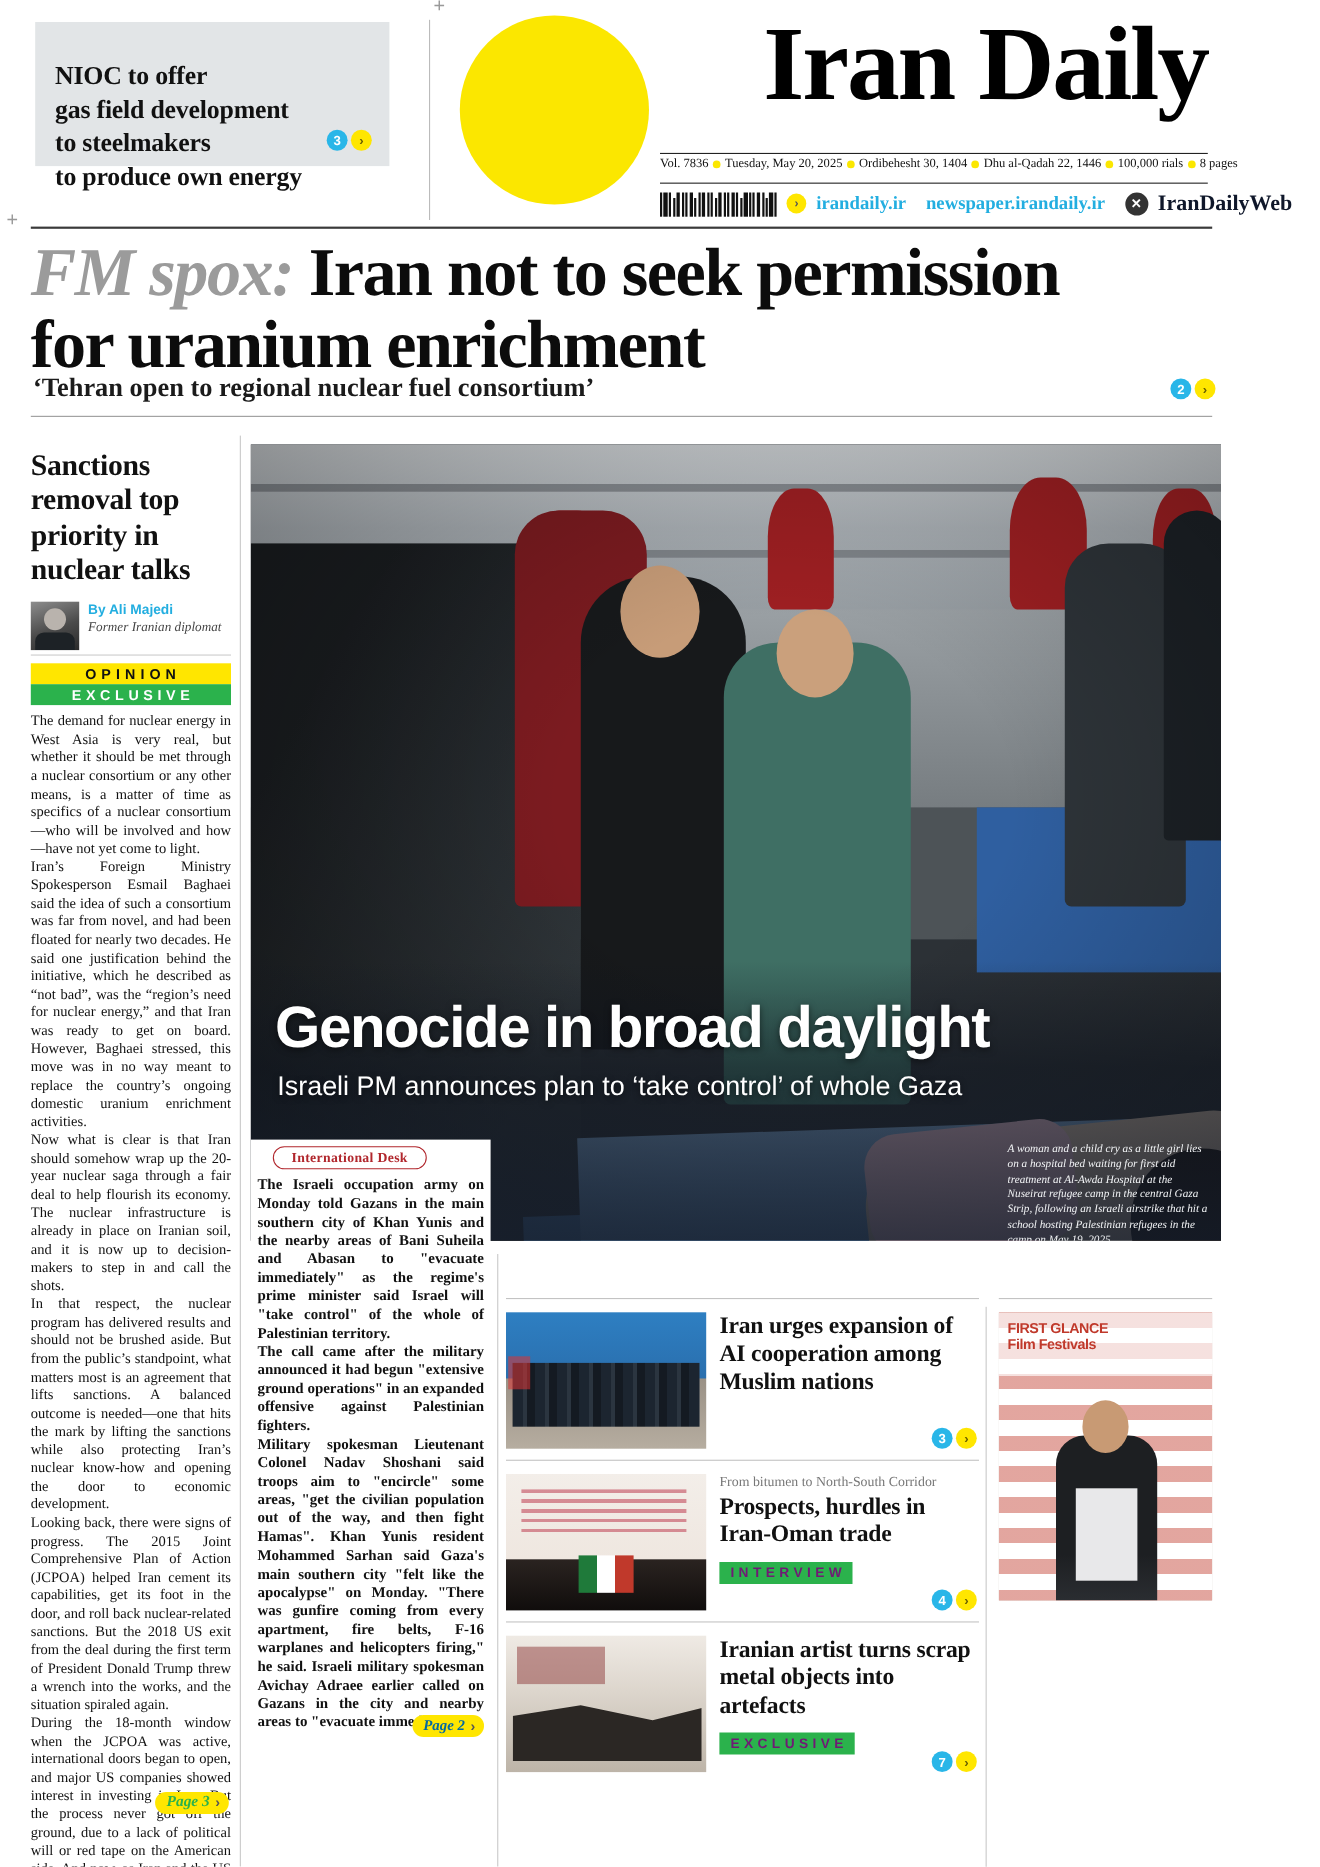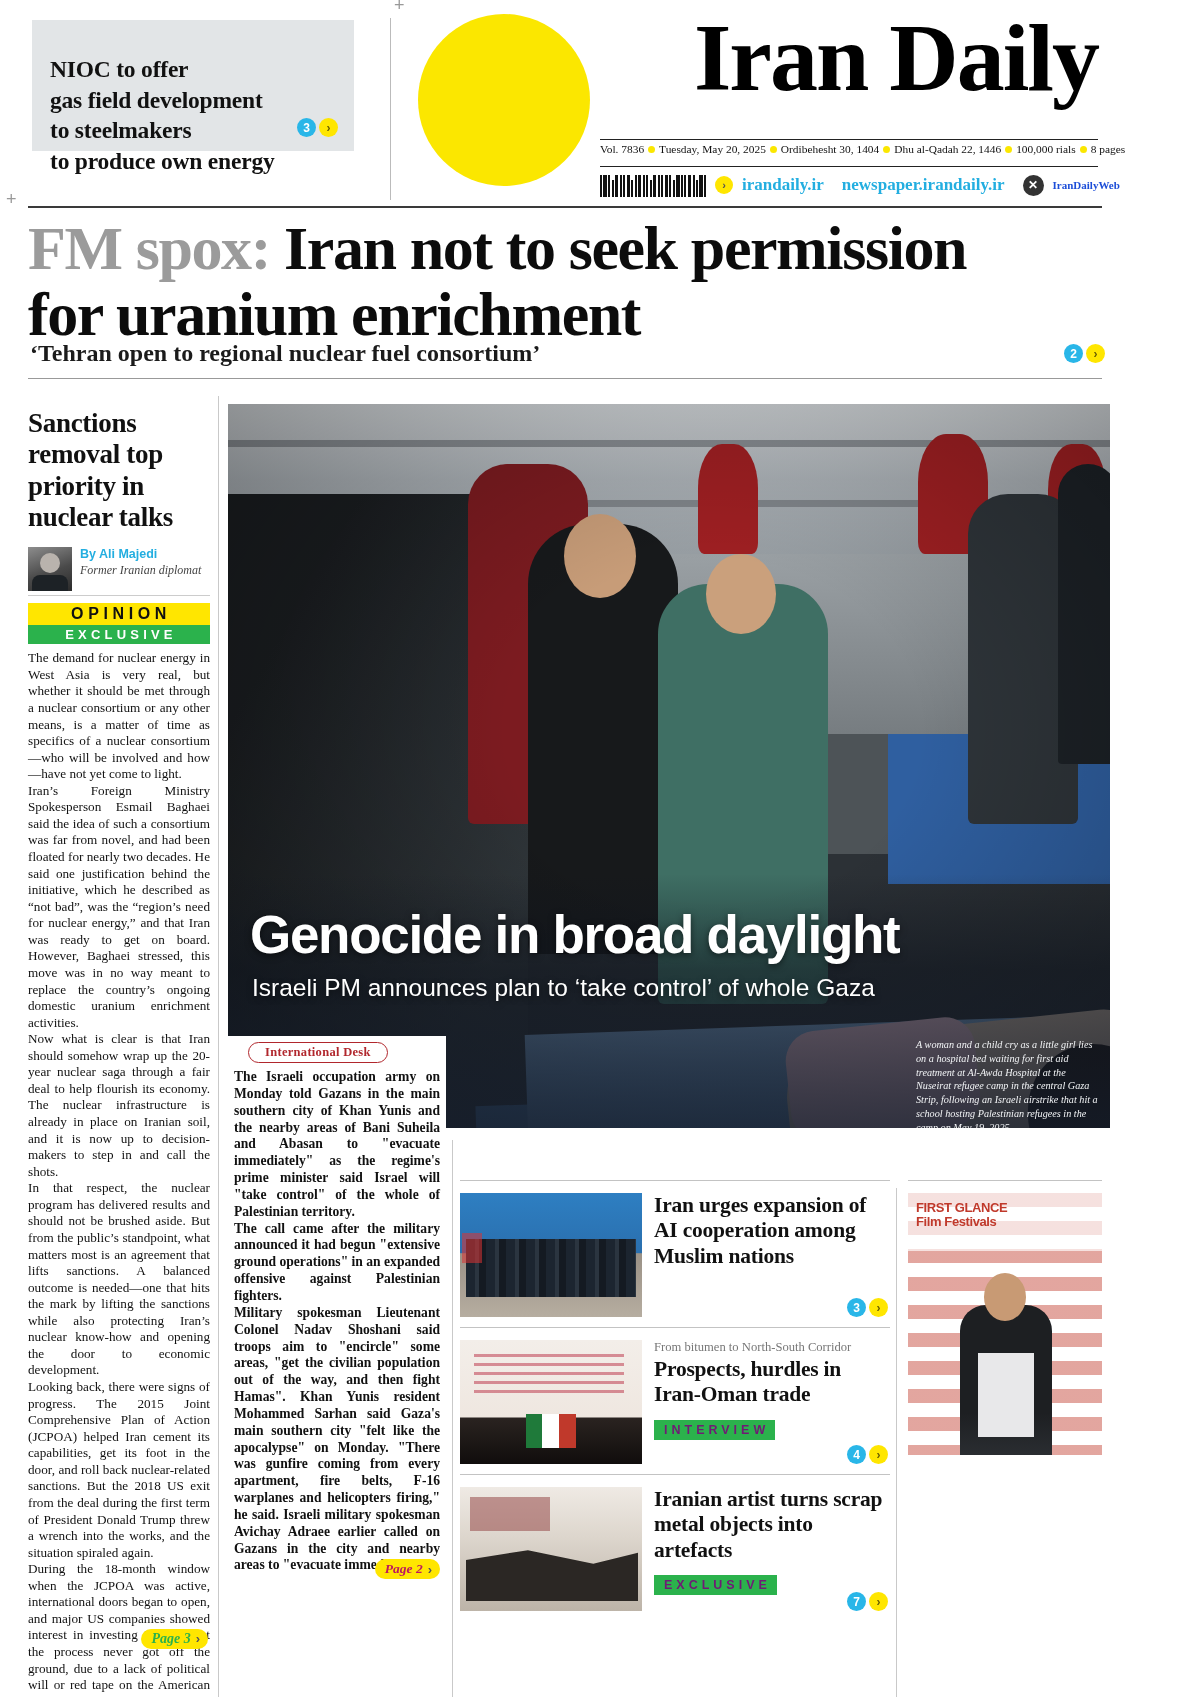--- a/index.html
+++ b/index.html
@@ -61,30 +61,30 @@
   .barcode i.w { width:3.4px; }
   .barcode i.s { height:17px; }
   .chev-y { width:18px;height:18px;border-radius:50%;background:#ffe600;color:#555;
      font-family:"Liberation Sans",sans-serif;font-size:11px;font-weight:700;
      display:flex;align-items:center;justify-content:center; flex:none;}
   .link-t { font-family:"Liberation Serif",serif; font-weight:700; font-size:17px; color:#23aee0; }
   .link-sep { width:1px;height:20px;background:#bbb; }
   .x-circle { width:21px;height:21px;border-radius:50%;background:#333;color:#fff;
      font-family:"Liberation Sans",sans-serif;font-size:12px;font-weight:700;
      display:flex;align-items:center;justify-content:center; flex:none;}
-  .link-x { font-family:"Liberation Serif",serif; font-weight:700; font-size:11px; color:#1d4ed8; }
+  .link-x { font-family:"Liberation Serif",serif; font-weight:700; font-size:20px; color:#0f172a; }
 
   
   .hl-rule-top { position:absolute; left:28px; top:206px; width:1074px; height:2px; background:#3a3a3a;}
   .headline {
     position:absolute; left:28px; top:216px; width:1070px;
     font-family:"Liberation Serif",serif; font-weight:700;
     font-size:62px; line-height:1.06; color:#0c0c0c; letter-spacing:-1.4px;
   }
-  .headline .kicker { color:#9b9b9b; font-weight:700; }
+  .headline .kicker { color:#9b9b9b; font-style:italic; font-weight:700; }
   .subhead {
     position:absolute; left:30px; top:340px; width:900px;
     font-family:"Liberation Serif",serif; font-weight:700; font-size:24px; color:#1b1b1b;
   }
   .hl-jump { position:absolute; left:1064px; top:344px; display:flex; align-items:center; gap:3px;}
   .hl-rule-bot { position:absolute; left:28px; top:378px; width:1074px; height:1px; background:#999;}
 
   
   .opcol { position:absolute; left:28px; top:396px; width:182px; height:1301px; }
   .op-title {
@@ -92,21 +92,21 @@
     line-height:1.16; color:#111; letter-spacing:-0.3px;margin-top:12px;
   }
   .op-author { margin-top:14px; display:flex; gap:8px; align-items:flex-start; border-bottom:1px solid #ccc; padding-bottom:4px;}
   .op-avatar { width:44px;height:44px; flex:none; background:linear-gradient(160deg,#8d8d8d 0%,#4a4a4a 55%,#2b2b2b 100%); position:relative; overflow:hidden;}
   .op-avatar::after{content:"";position:absolute;left:12px;top:6px;width:20px;height:20px;border-radius:50%;background:#b9b3ad;}
   .op-avatar::before{content:"";position:absolute;left:4px;top:28px;width:36px;height:18px;border-radius:8px 8px 0 0;background:#1d2226;}
   .op-byline { font-family:"Liberation Sans",sans-serif; font-weight:700; font-size:12.5px; color:#23aee0;}
   .op-role { font-family:"Liberation Serif",serif; font-style:italic; font-size:12px; color:#444; margin-top:2px;}
   .op-tag-o {
     margin-top:7px; background:#ffe600; color:#111; font-family:"Liberation Sans",sans-serif;
-    font-weight:700; font-size:16px; letter-spacing:4.6px; text-align:center; padding:2px 0 2px 4px;
+    font-weight:700; font-size:13px; letter-spacing:4.6px; text-align:center; padding:2px 0 2px 4px;
   }
   .op-tag-e {
     background:#2bb24c; color:#fff; font-family:"Liberation Sans",sans-serif;
     font-weight:700; font-size:13px; letter-spacing:4.2px; text-align:center; padding:2px 0 2px 4px;
   }
   .op-body {
     margin-top:6px; font-family:"Liberation Serif",serif; font-size:13.2px;
     line-height:1.255; color:#111; text-align:justify; hyphens:auto;
   }
   .op-body p { margin-bottom:0; }
@@ -174,21 +174,21 @@
   }
   .lead-body {
     font-family:"Liberation Serif",serif; font-weight:700; font-size:13.6px;
     line-height:1.24; color:#111; text-align:justify; hyphens:auto;
   }
   .lead-jump {
     position:absolute; right:6px; bottom:118px;
     background:#ffe600; border-radius:11px; padding:2px 8px 2px 10px;
     display:flex; align-items:center; gap:5px;
   }
-  .lead-jump span { font-family:"Liberation Serif",serif; font-style:italic; font-weight:700; font-size:13.5px; color:#be185d;}
+  .lead-jump span { font-family:"Liberation Serif",serif; font-style:italic; font-weight:700; font-size:13.5px; color:#0369a1;}
   .lead-jump b { font-family:"Liberation Sans",sans-serif; font-size:13px; color:#555; font-weight:700;}
   .lead-sep { position:absolute; left:452px; top:1140px; width:1px; height:557px; background:#c9c9c9;}
 
   
   .grid { position:absolute; left:460px; top:1140px; width:642px; height:557px;margin-top:40px; }
   .gcol-left { position:absolute; left:0; top:0; width:430px; height:557px; }
   .gcol-right { position:absolute; left:448px; top:0; width:194px; height:557px;}
   .gsep-v { position:absolute; left:436px; top:8px; width:1px; height:540px; background:#c9c9c9;}
   .hrule { height:1px; background:#c3c3c3; width:100%; }
 

